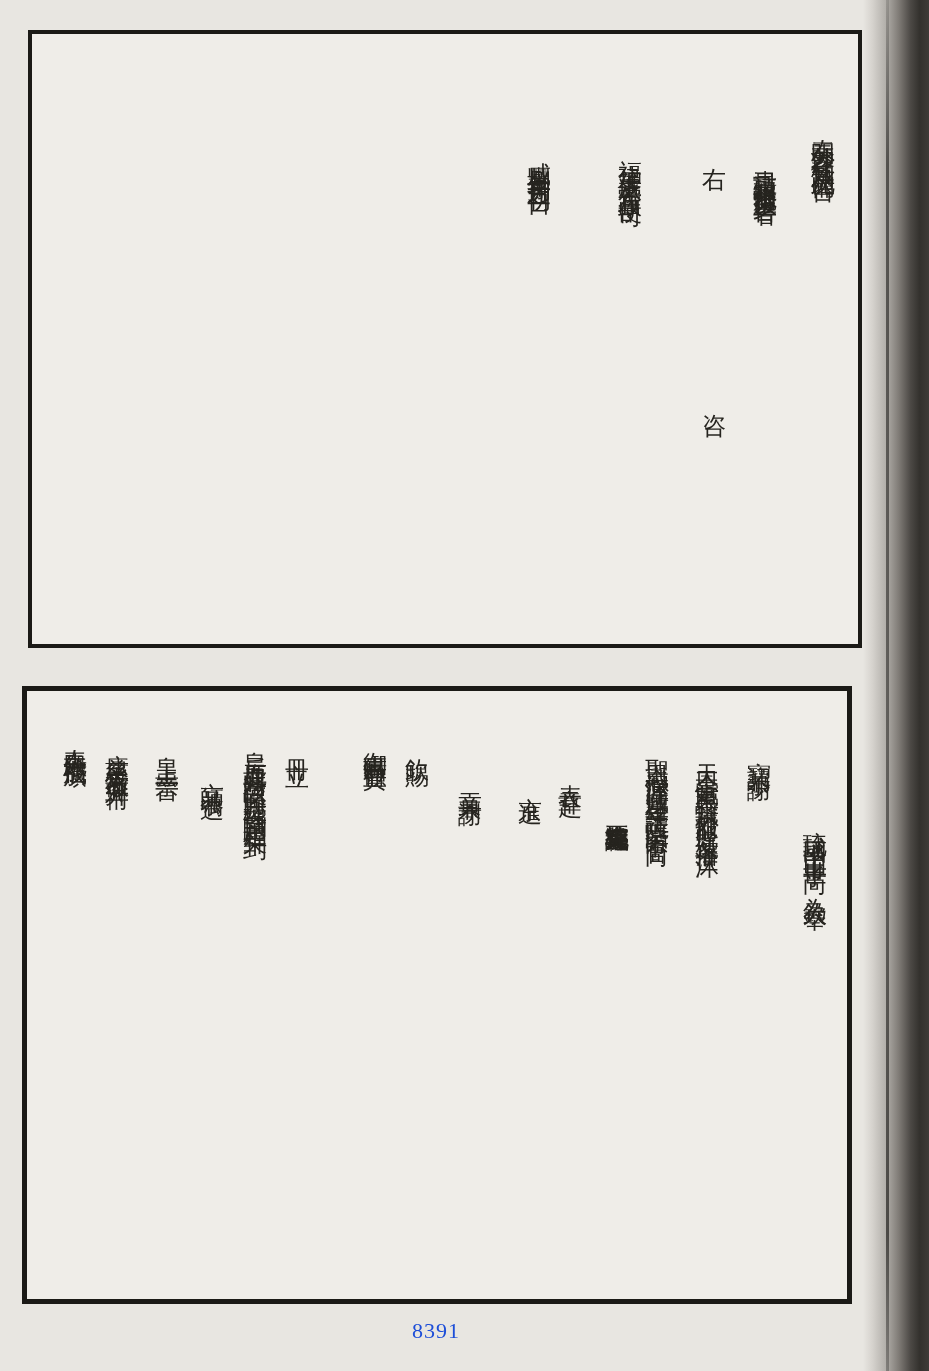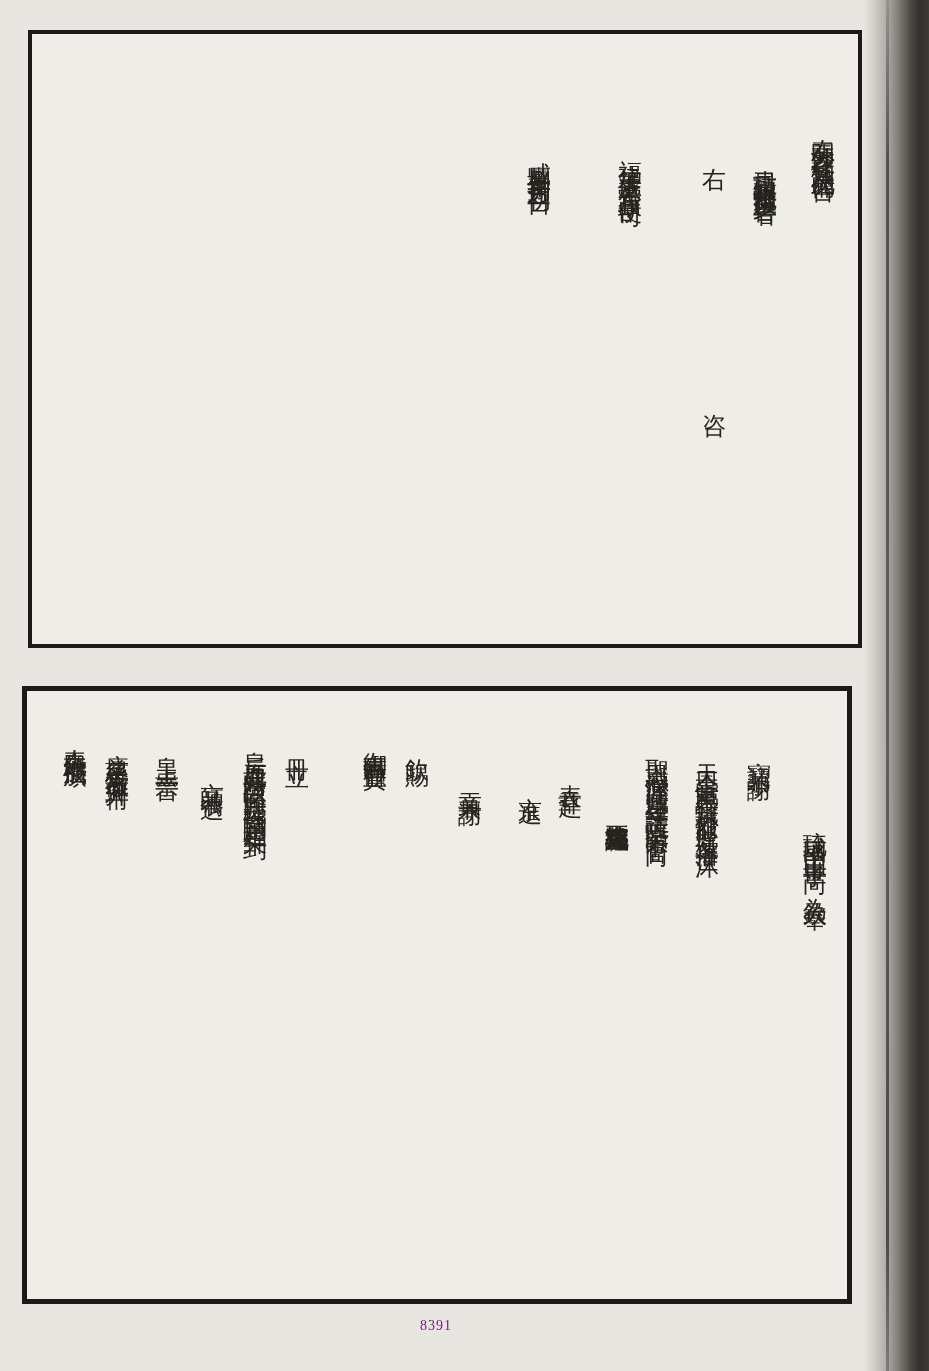--- a/index.html
+++ b/index.html
@@ -56,23 +56,23 @@
       rgba(24,23,21,0.5) 55%,
       rgba(24,23,21,0.65) 90%,
       rgba(24,23,21,0.3));
   }
 
   .page-number {
     position: absolute;
     left: 404px; top: 1318px;
     width: 64px;
     text-align: center;
-    font-size: 14px;
+    font-size: 22px;
     letter-spacing: 1px;
-    color: #701a75;
+    color: #1d4ed8;
   }
 
   .speck {
     position: absolute;
     background: #6a675f;
     border-radius: 50%;
     opacity: 0.55;
   }
 </style>
 </head>

